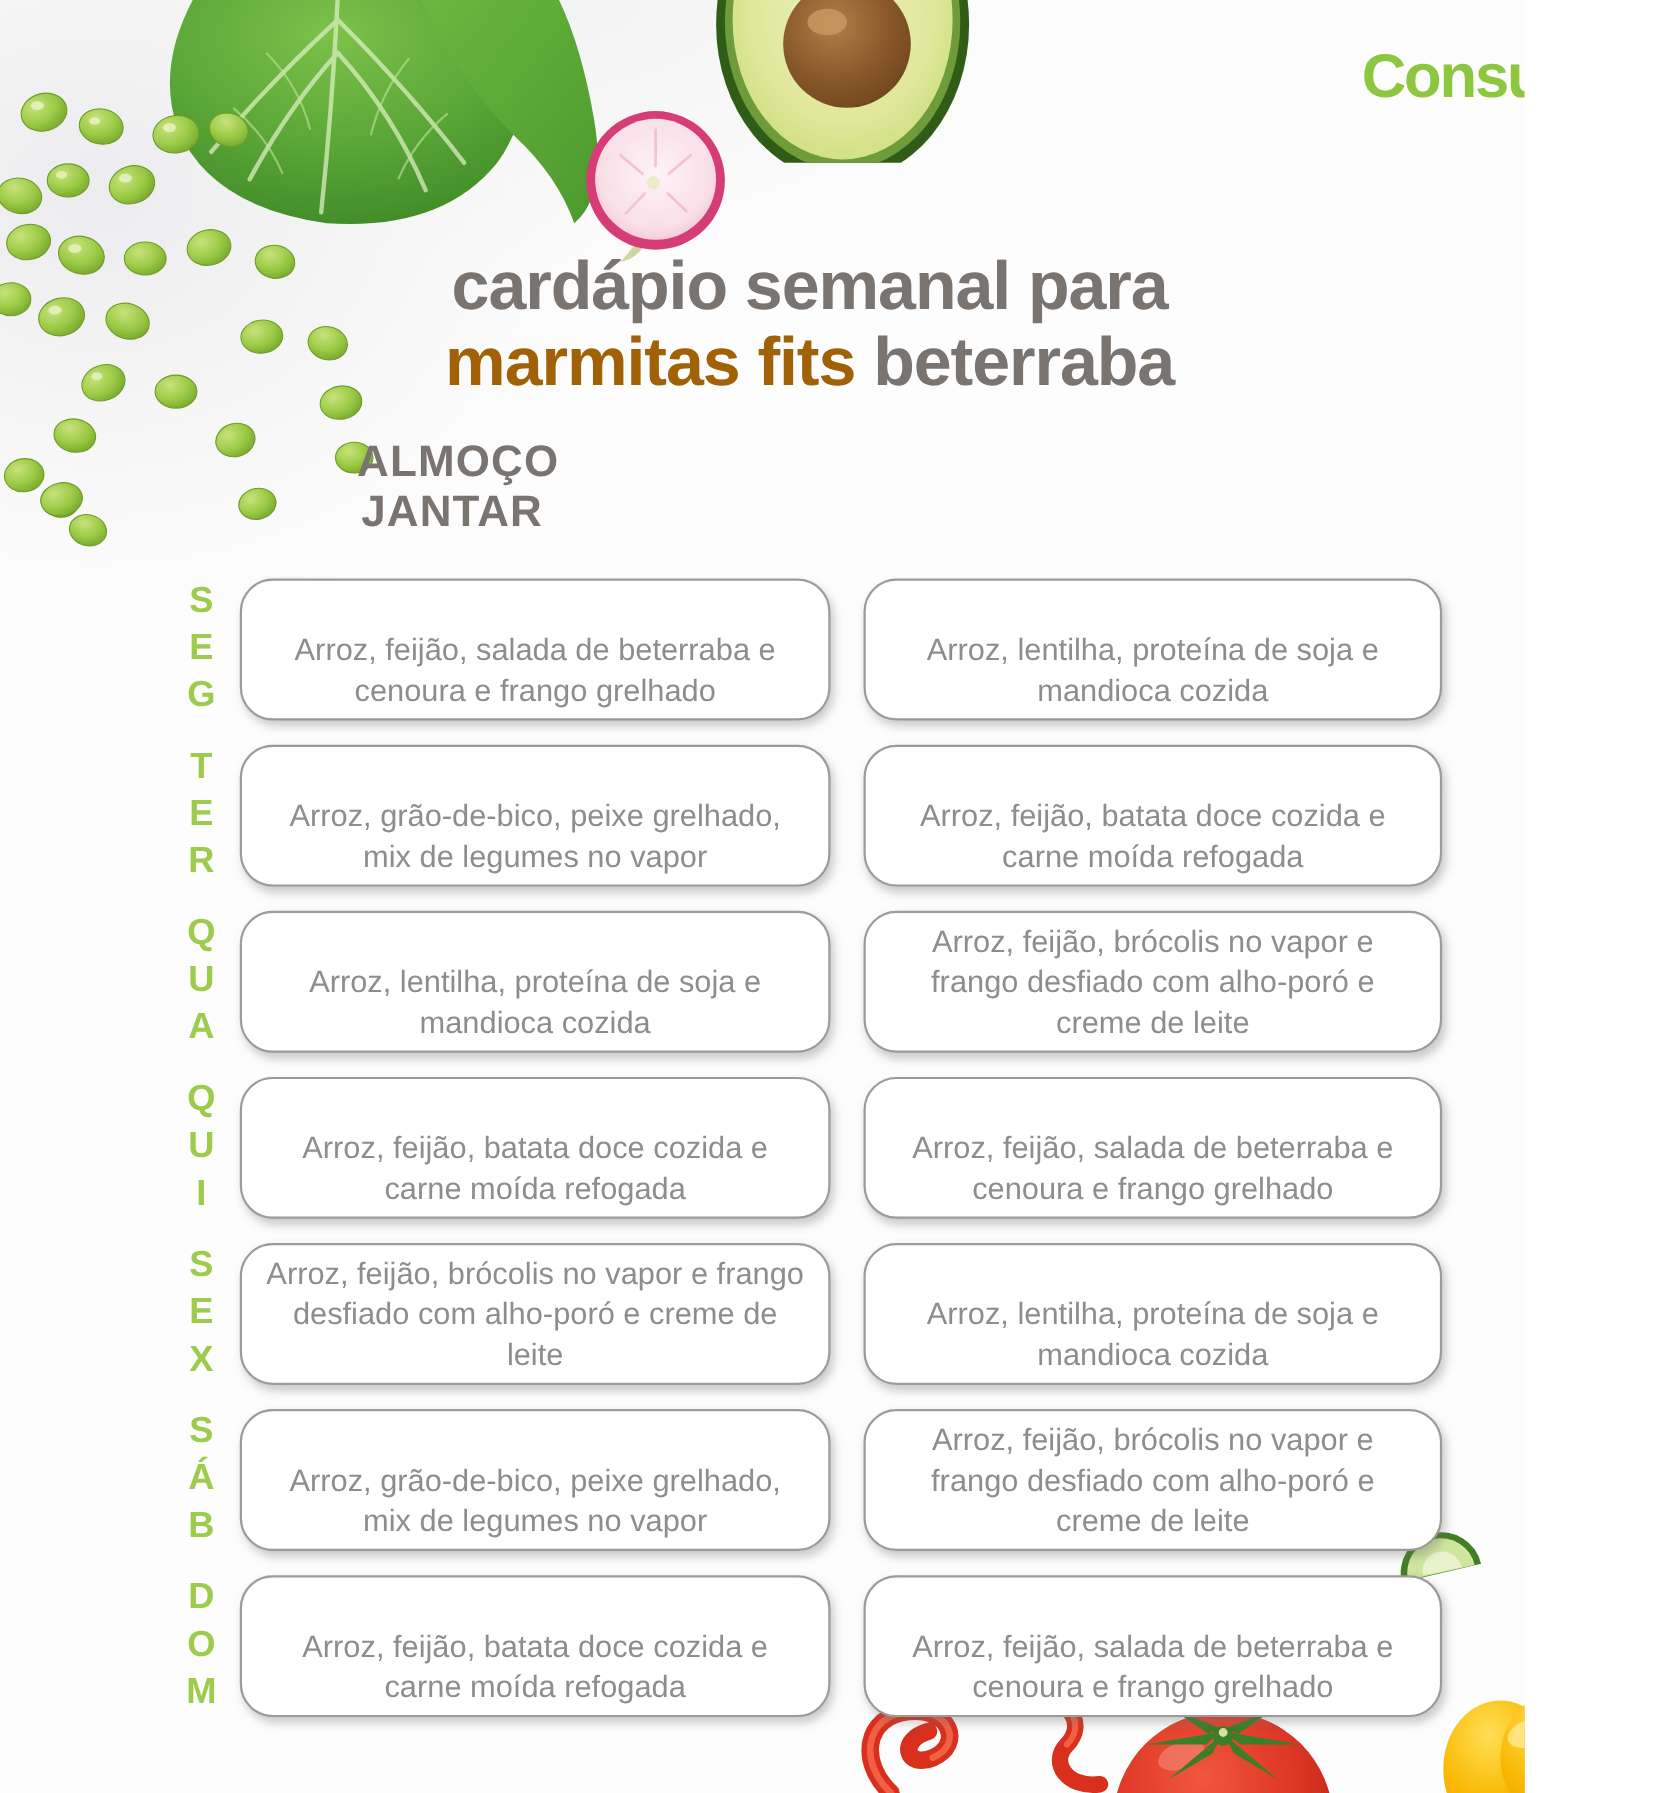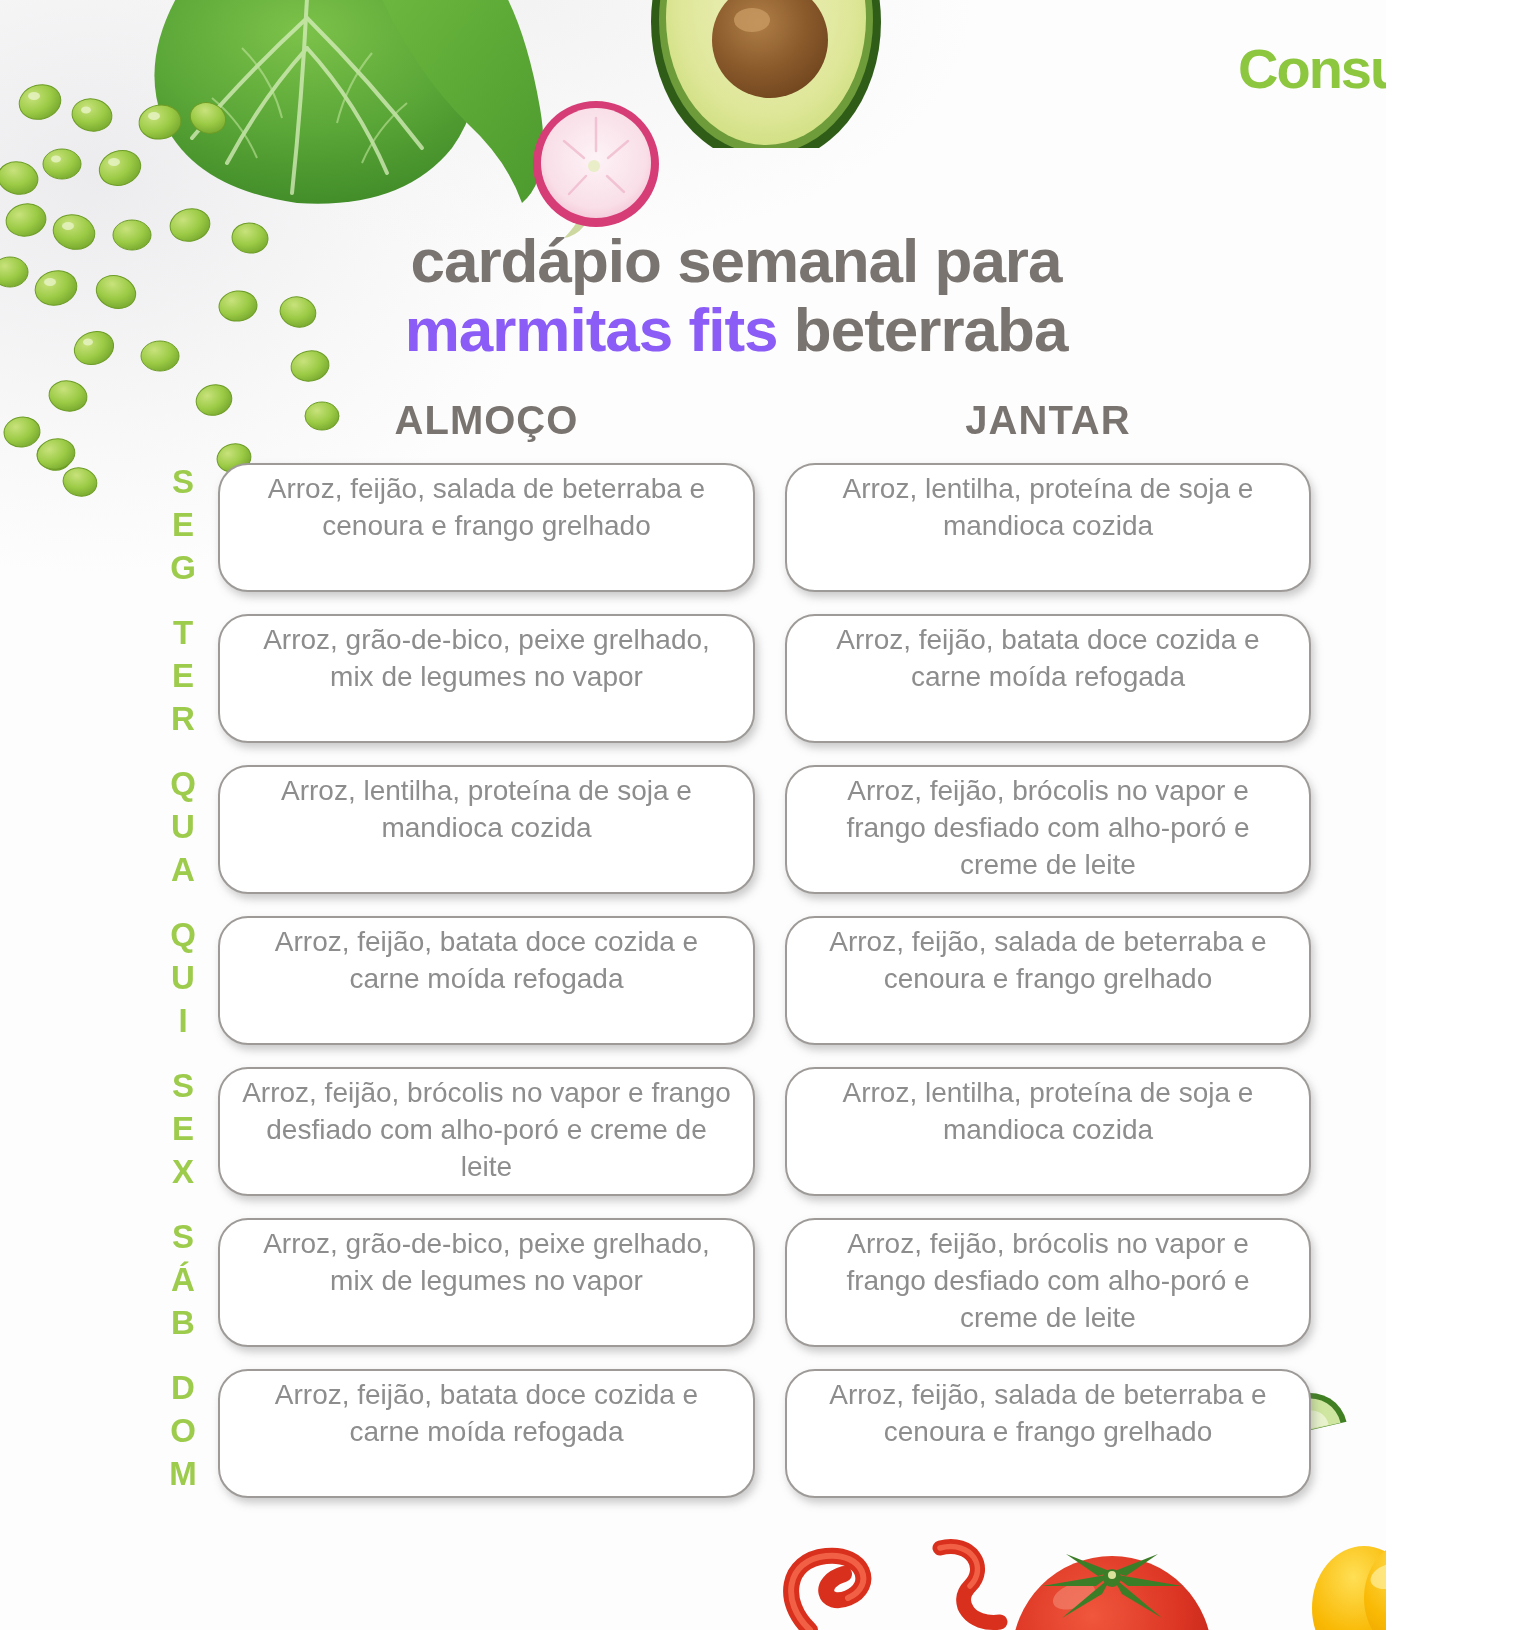--- a/index.html
+++ b/index.html
@@ -17,36 +17,36 @@
   
   .logo{
     position:absolute;left:1238px;top:36px;z-index:2;
     font-size:56px;font-weight:800;letter-spacing:-2px;color:#8dc63f;
   }
   .title{
     position:absolute;left:1px;top:226px;width:1470px;z-index:2;
     text-align:center;font-weight:800;font-size:62px;line-height:1.12;
     color:#7a7470;letter-spacing:-1px;
   }
-  .title .hl{color:#8b5cf6;}
+  .title .hl{color:#a16207;}
   .grid{position:absolute;left:148px;top:398px;width:1163px;z-index:2;}
-  .hdr-row{display:flex;margin-bottom:20px;}
+  .hdr-row{display:flex;margin-bottom:38px;flex-direction:column;}
   .hdr-spacer{width:70px;flex:none;}
   .hdr{font-size:40px;font-weight:800;color:#7a7470;text-align:center;letter-spacing:1px;}
   .hdr.lunch{width:537px;flex:none;margin-right:30px;}
   .hdr.dinner{width:526px;flex:none;}
   .row{display:flex;align-items:stretch;margin-bottom:22px;}
   .day{
     width:70px;flex:none;display:flex;align-items:center;justify-content:center;
     color:#9dcb4c;font-weight:800;font-size:33px;
     writing-mode:vertical-rl;text-orientation:upright;letter-spacing:6px;line-height:1;
   }
   .box{
     background:#ffffff;border:2px solid #9e9a98;border-radius:30px;
-    min-height:122px;display:flex;align-items:flex-start;justify-content:center;
+    min-height:122px;display:flex;align-items:flex-end;justify-content:center;
     text-align:center;padding:6px 18px;box-sizing:border-box;
     font-size:28px;line-height:1.32;color:#8d8d8d;
     box-shadow:3px 5px 9px rgba(110,110,110,.35);
   }
   .box.lunch{width:537px;flex:none;margin-right:30px;}
   .box.dinner{width:526px;flex:none;}
 </style>
 </head>
 <body>
 

